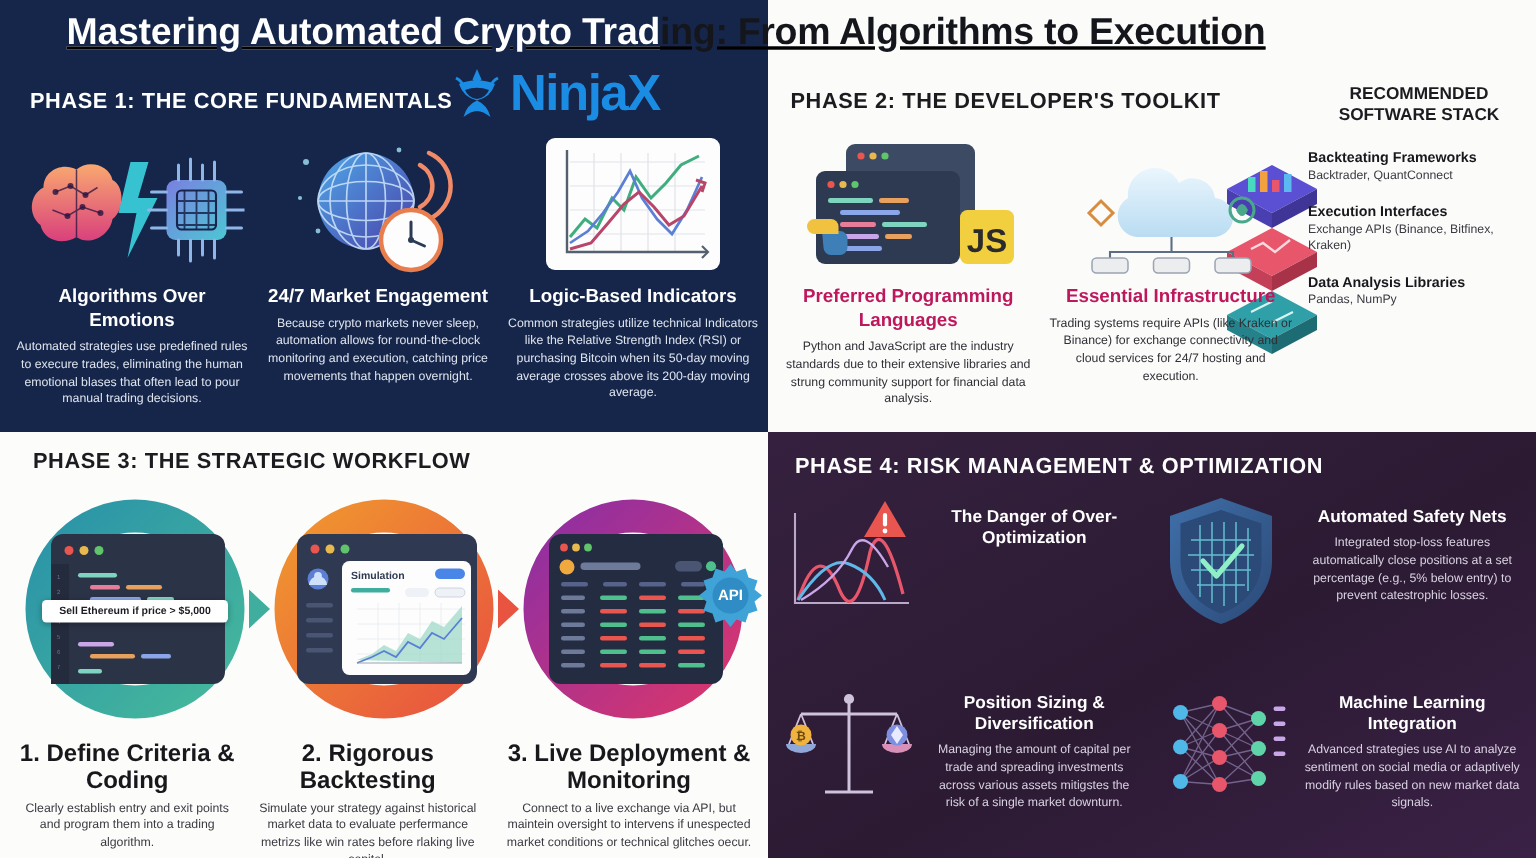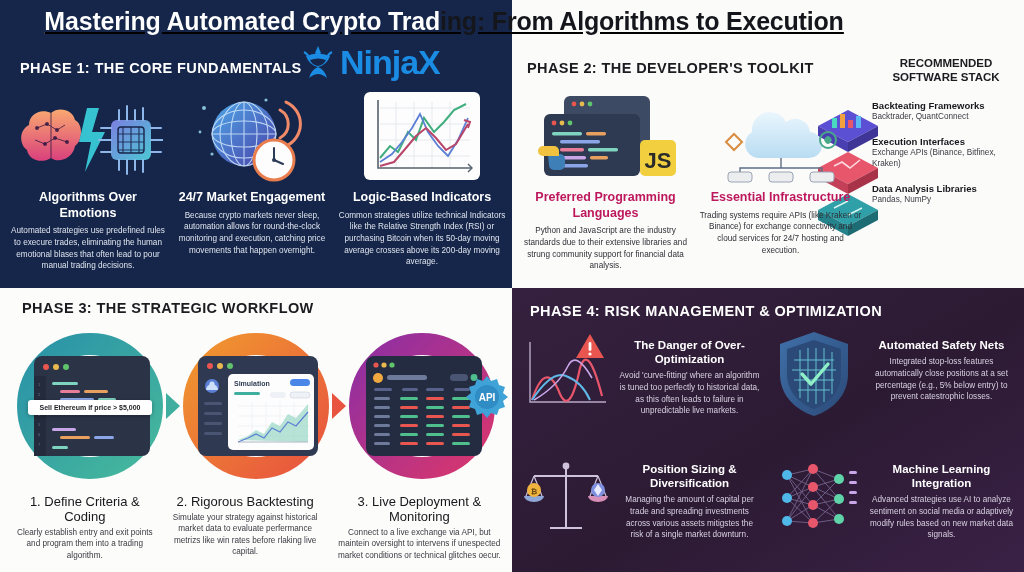--- a/index.html
+++ b/index.html
@@ -90,21 +90,21 @@
           display:flex; align-items:center; z-index:10; }
   .ring-wrap { position:relative; width:152px; height:152px; flex:0 0 auto; }
   .arrow-sep { width:14px; height:26px; flex:0 0 auto; }
 
   .steps { position:absolute; left:6px; top:494px; width:506px;
            display:flex; z-index:10; }
   .step { text-align:center; padding:0 5px; }
   .step:nth-child(1){ width:170px; }
   .step:nth-child(2){ width:176px; }
   .step:nth-child(3){ width:200px; }
-  .step h3 { font-size:13px; font-weight:normal; color:#17171c;
+  .step h3 { font-size:16px; font-weight:bold; color:#17171c;
              margin-bottom:3px; }
   .step p  { font-size:8.2px; color:#3a3a42; line-height:1.4; }
 
   
   .risk { position:absolute; left:520px; top:328px; width:504px;
           display:grid; grid-template-columns:240px 248px;
           grid-template-rows:118px auto; column-gap:8px; row-gap:6px;
           z-index:10; }
   .risk-item { display:flex; gap:7px; }
   .risk-item .art { flex:0 0 auto; width:92px; height:92px;
@@ -564,21 +564,20 @@
             <path d="M14 70 q24 -14 34 -34 q8 -16 24 12" fill="none" stroke="#c9a6e8" stroke-width="1.6"></path>
             <g transform="translate(56,4)">
               <path d="M14 0 L28 24 L0 24 Z" fill="#e8564f"></path>
               <rect x="12.6" y="8" width="2.8" height="9" rx="1.4" fill="#fff"></rect>
               <circle cx="14" cy="20" r="1.6" fill="#fff"></circle>
             </g>
           </svg>
         </div>
         <div class="txt">
           <h3>The Danger of Over-Optimization</h3>
-          <p>Avoid 'curve-fitting' where an algorithm is tuned too perfectly to historical data, as this often leads to failure in unpredictable live markets.</p>
         </div>
       </div>
 
       <div class="risk-item">
         <div class="art">
           <svg width="88" height="92" viewBox="0 0 88 92">
             <defs>
               <linearGradient id="shG" x1="0" y1="0" x2="1" y2="1">
                 <stop offset="0%" stop-color="#3f6fa8"></stop>
                   <stop offset="100%" stop-color="#2b4a78"></stop>

